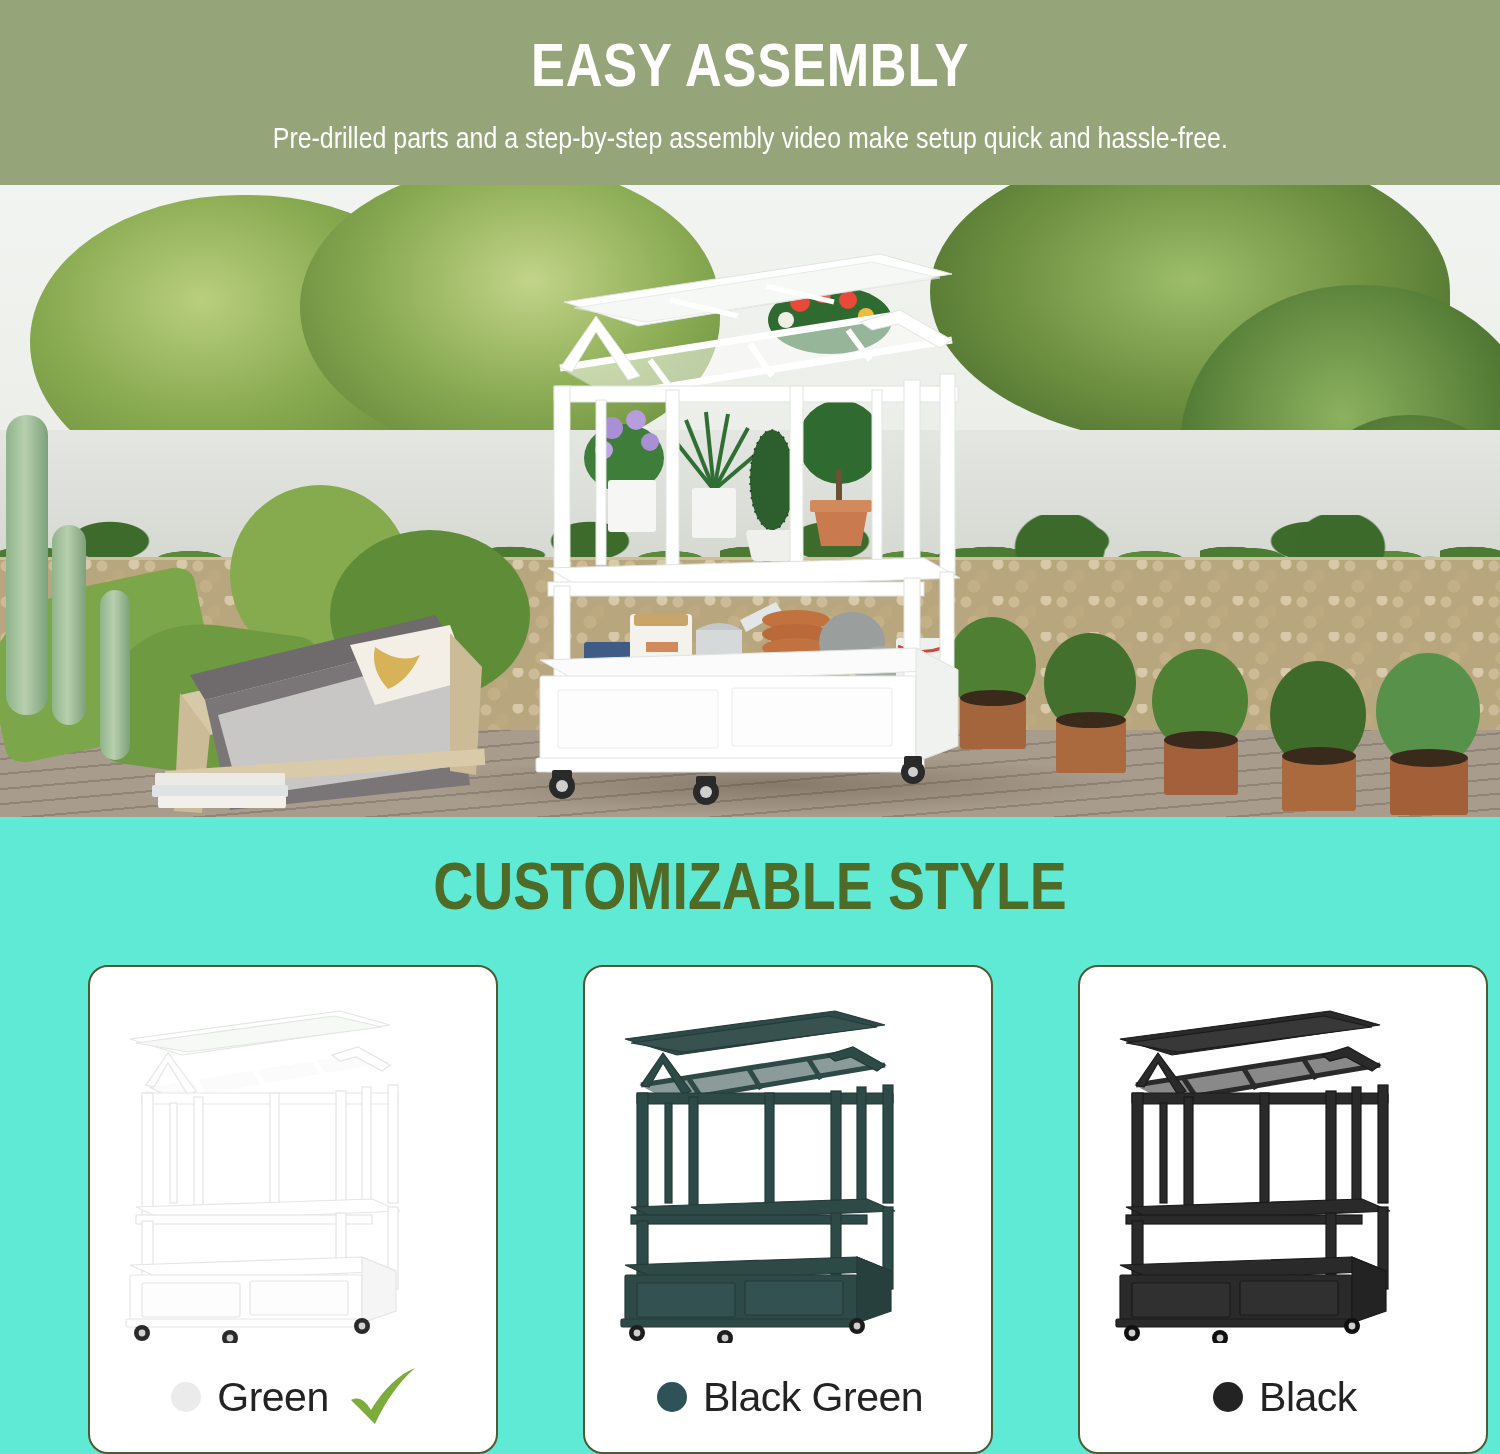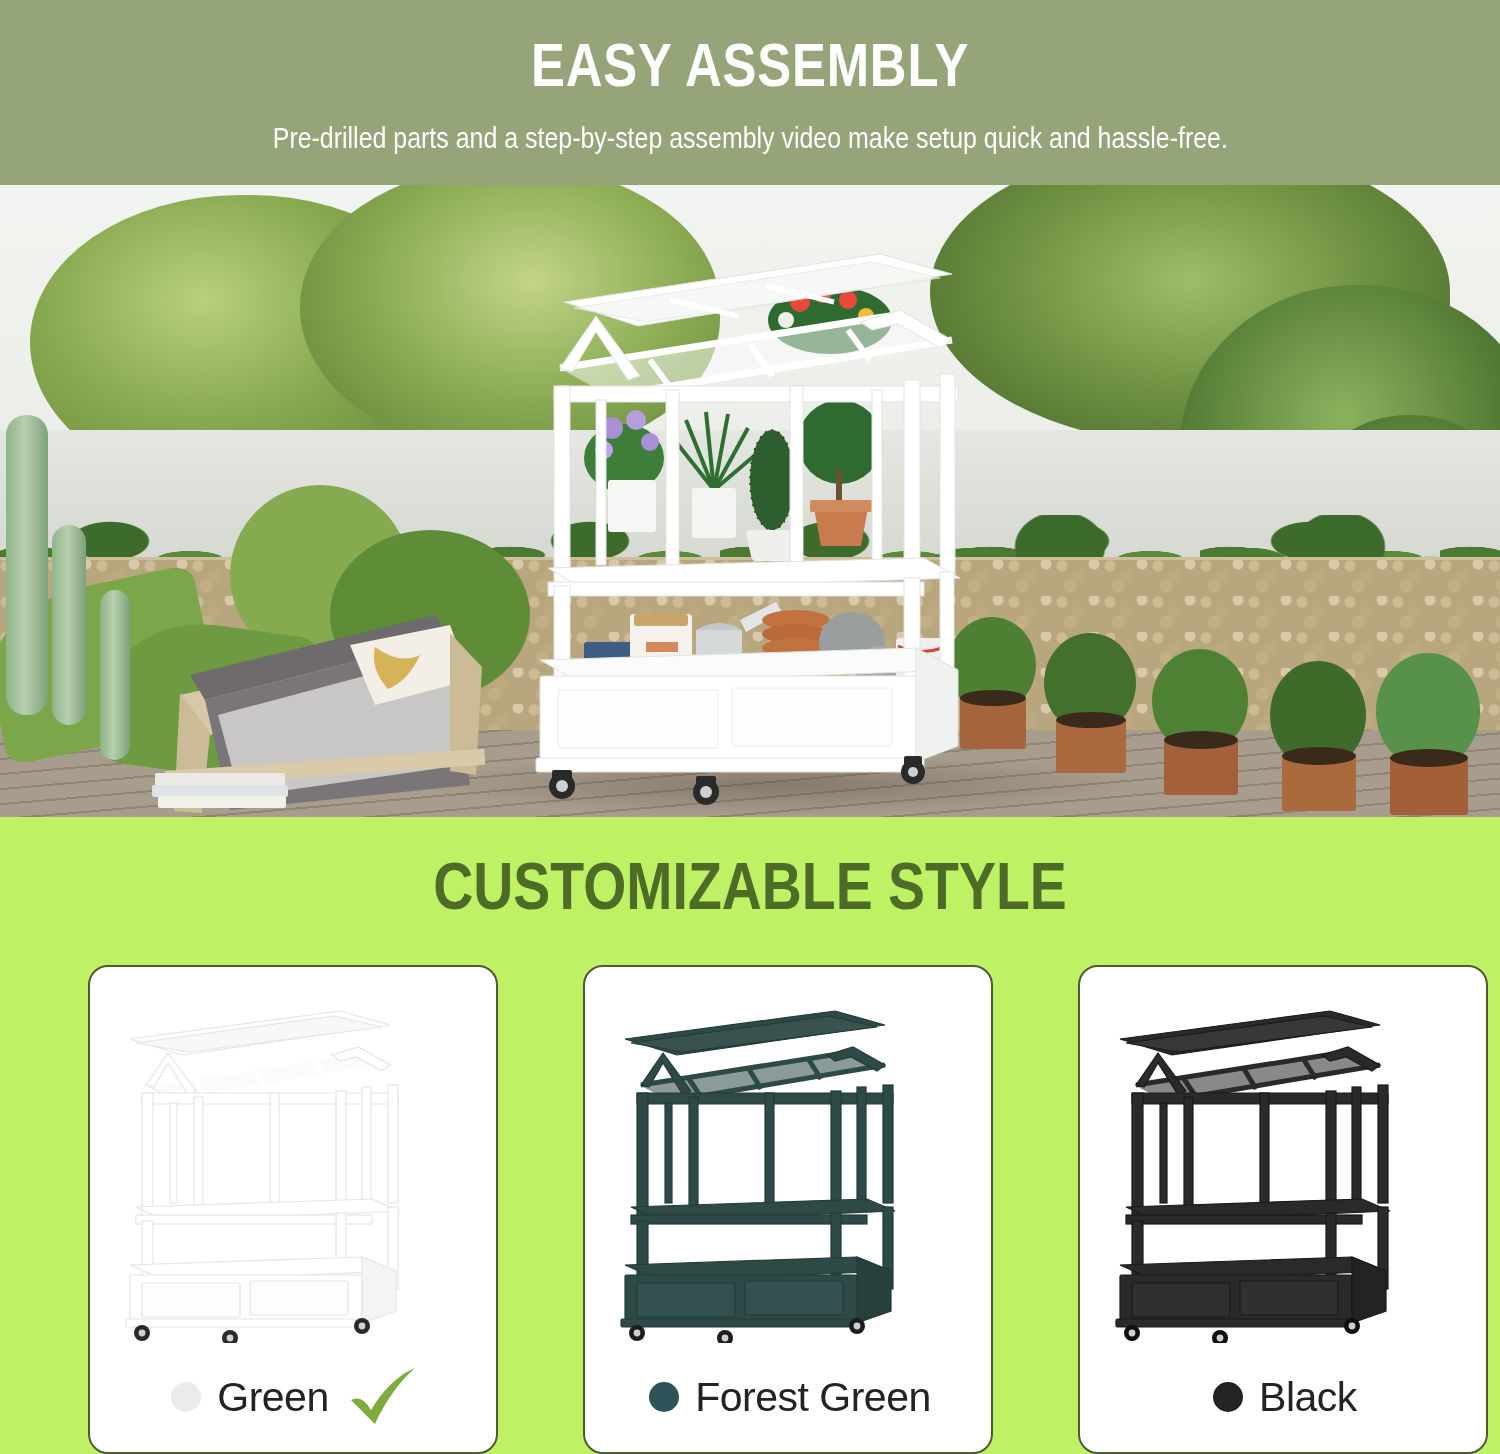--- a/index.html
+++ b/index.html
@@ -2,21 +2,21 @@
 <html><head>
 <meta charset="utf-8">
 <style>
   * { box-sizing: border-box; margin: 0; padding: 0; }
   html, body {
     width: 1500px; height: 1454px;
     background: #ffffff;
     font-family: "Liberation Sans", sans-serif;
     overflow: hidden;
   }
-  .page { position: relative; width: 1500px; height: 1454px; background: #bef264; text-decoration: underline; }
+  .page { position: relative; width: 1500px; height: 1454px; background: #5eead4; text-decoration: underline; }
 
   
   .banner {
     position: absolute; left: 0; top: 0; width: 1500px; height: 185px;
     background: #96a479;
     display: flex; flex-direction: column;
     align-items: center; justify-content: center;
   }
   .banner-title {
     color: #ffffff;
@@ -455,21 +455,21 @@
             <circle cx="52" cy="352" r="3.4" fill="#cfcfcf"></circle>
           <circle cx="140" cy="357" r="8"></circle>
             <circle cx="140" cy="357" r="3.4" fill="#cfcfcf"></circle>
           <circle cx="272" cy="345" r="8"></circle>
             <circle cx="272" cy="345" r="3.4" fill="#cfcfcf"></circle>
         </g>
       </svg>
 
       <div class="card-footer">
         <span class="swatch" style="background:#2D5257"></span>
-        <span class="color-label">Forest Green</span>
+        <span class="color-label">Black Green</span>
       </div>
     </div>
 
     <div class="card">
       <svg class="card-figure" viewBox="0 0 410 362">
         <g fill="#2A2A2A" stroke="#1a1a1a" stroke-width="1.2">
           <polygon points="40,58 250,30 300,44 92,74"></polygon>
           <polygon points="46,62 244,35 292,46 98,71" fill="#383838"></polygon>
           <polygon points="56,104 272,70 300,84 86,120" fill="#2A2A2A" opacity=".55"></polygon>
           <g stroke="#2A2A2A" stroke-width="5" fill="none">

